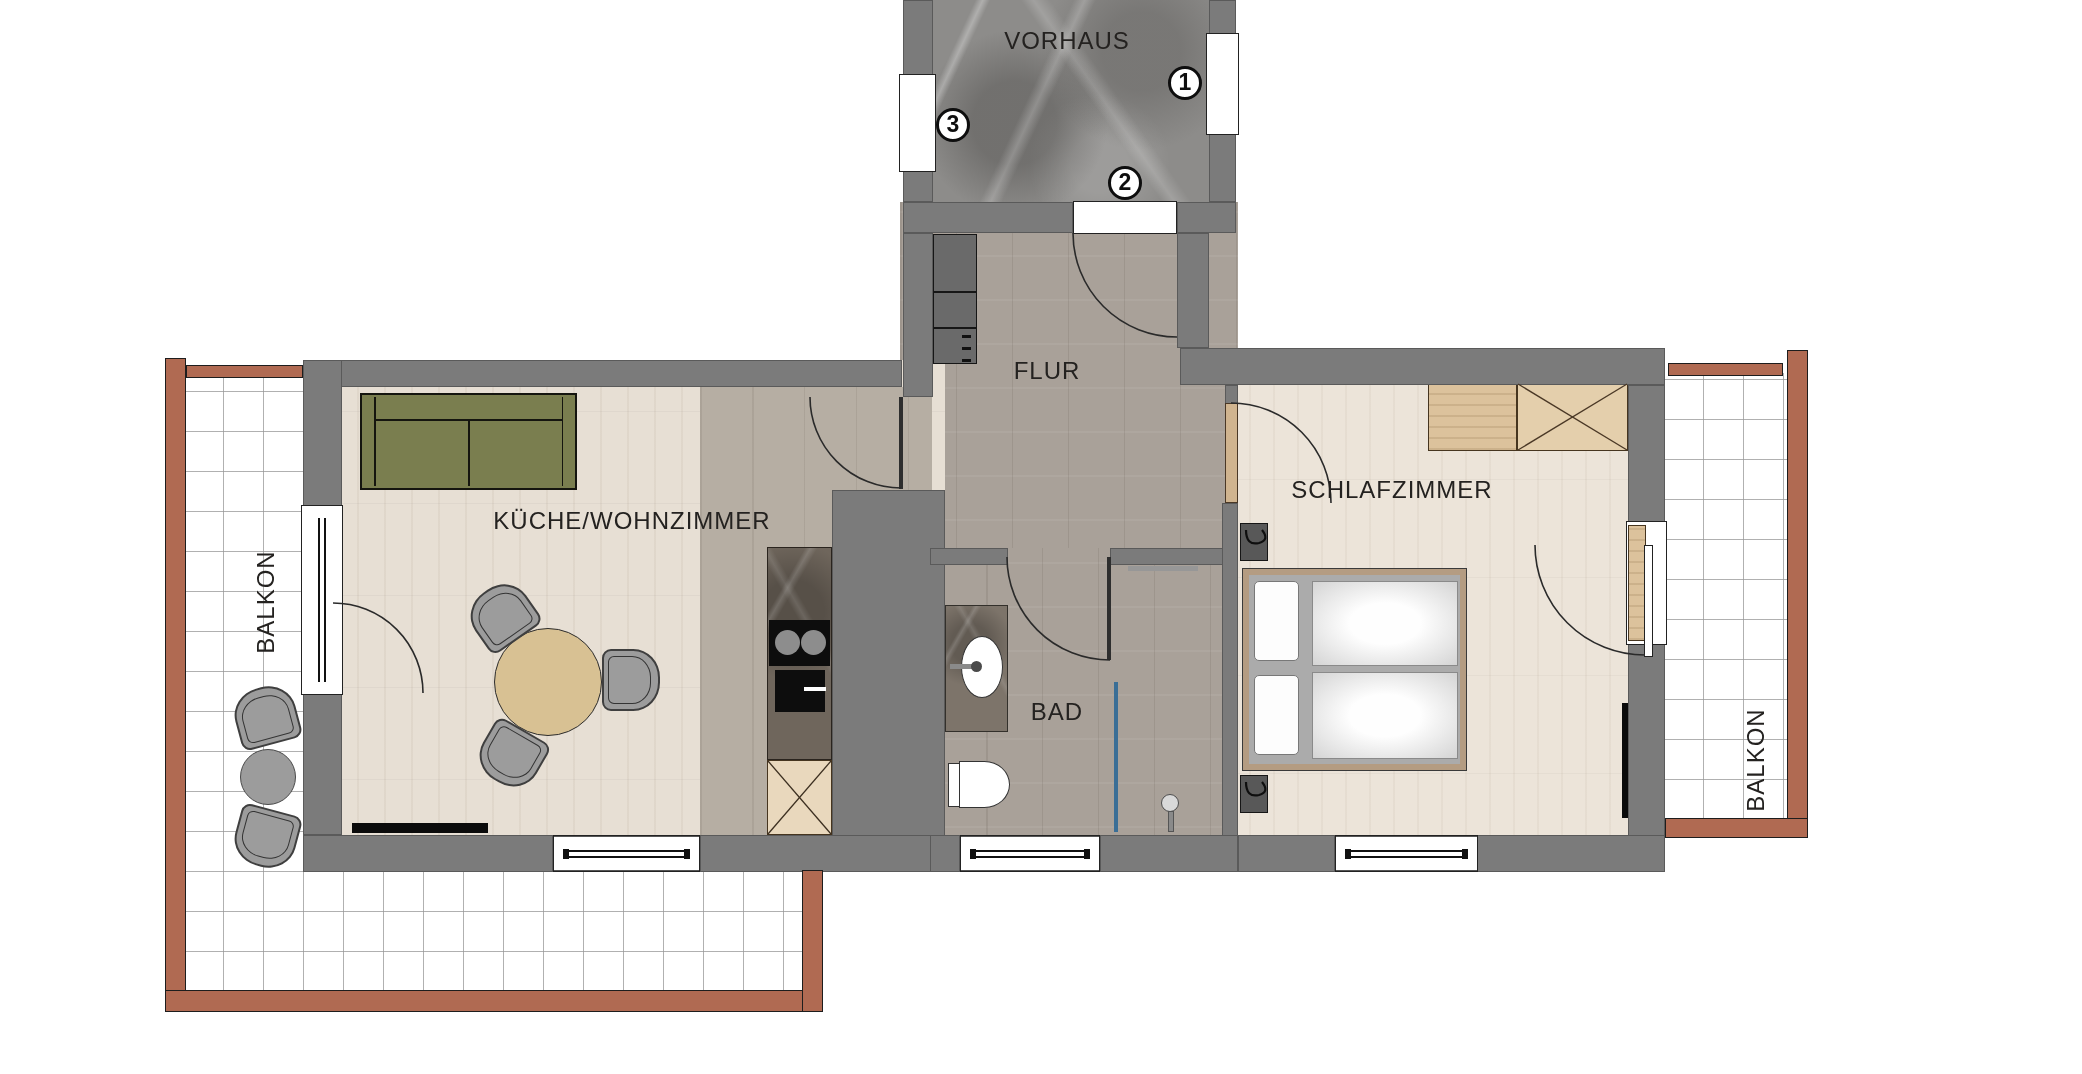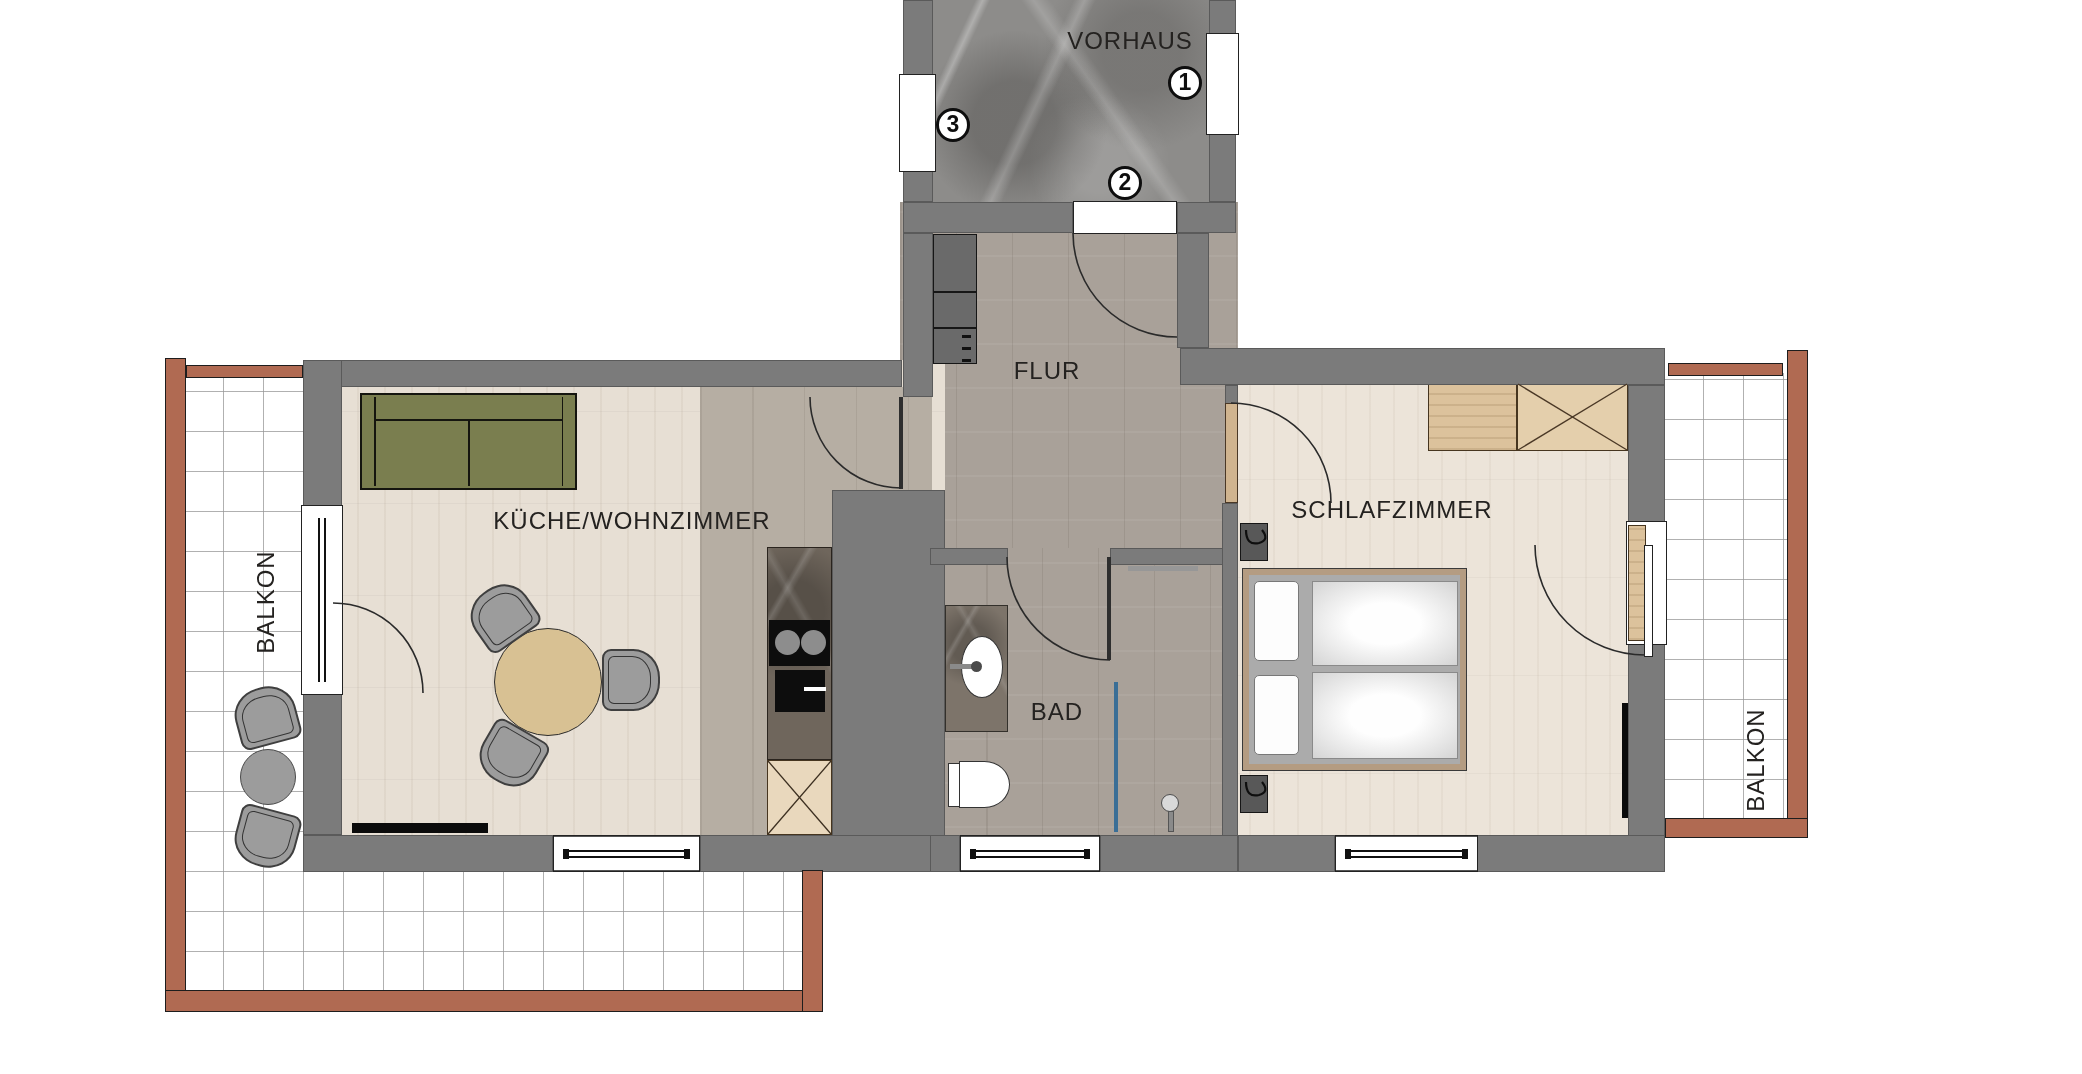--- a/index.html
+++ b/index.html
@@ -222,25 +222,25 @@
     <path d="M 1535 545 A 110 110 0 0 0 1645 655" fill="none" stroke="#2a2a2a" stroke-width="1.6"></path>
     <path d="M 333 603 A 90 90 0 0 1 423 693" fill="none" stroke="#2a2a2a" stroke-width="1.6"></path>
     <line x1="768" y1="761" x2="831" y2="834" stroke="#3c2f20" stroke-width="1.3"></line>
     <line x1="831" y1="761" x2="768" y2="834" stroke="#3c2f20" stroke-width="1.3"></line>
     <line x1="1518" y1="384" x2="1627" y2="450" stroke="#4a3826" stroke-width="1.3"></line>
     <line x1="1627" y1="384" x2="1518" y2="450" stroke="#4a3826" stroke-width="1.3"></line>
     <path d="M 1246 530 q 0 16 13 13 q 11 -3 3 -13" fill="none" stroke="#0e0e0e" stroke-width="2.2"></path>
     <path d="M 1246 782 q 0 16 13 13 q 11 -3 3 -13" fill="none" stroke="#0e0e0e" stroke-width="2.2"></path>
   </svg>
 
-  <div class="abs lbl" style="left:1130px;top:41px;">VORHAUS</div>
+  <div class="abs lbl" style="left:1067px;top:41px;">VORHAUS</div>
   <div class="abs lbl" style="left:1047px;top:371px;">FLUR</div>
   <div class="abs lbl" style="left:632px;top:521px;">KÜCHE/WOHNZIMMER</div>
   <div class="abs lbl" style="left:1057px;top:712px;">BAD</div>
-  <div class="abs lbl" style="left:1392px;top:510px;">SCHLAFZIMMER</div>
+  <div class="abs lbl" style="left:1392px;top:490px;">SCHLAFZIMMER</div>
   <div class="abs lbl-v" style="left:266px;top:602px;">BALKON</div>
   <div class="abs lbl-v" style="left:1756px;top:760px;">BALKON</div>
 
   <div class="abs marker" style="left:1168px;top:66px;">1</div>
   <div class="abs marker" style="left:1108px;top:166px;">2</div>
   <div class="abs marker" style="left:936px;top:108px;">3</div>
 
 </div>
 
 </body></html>

